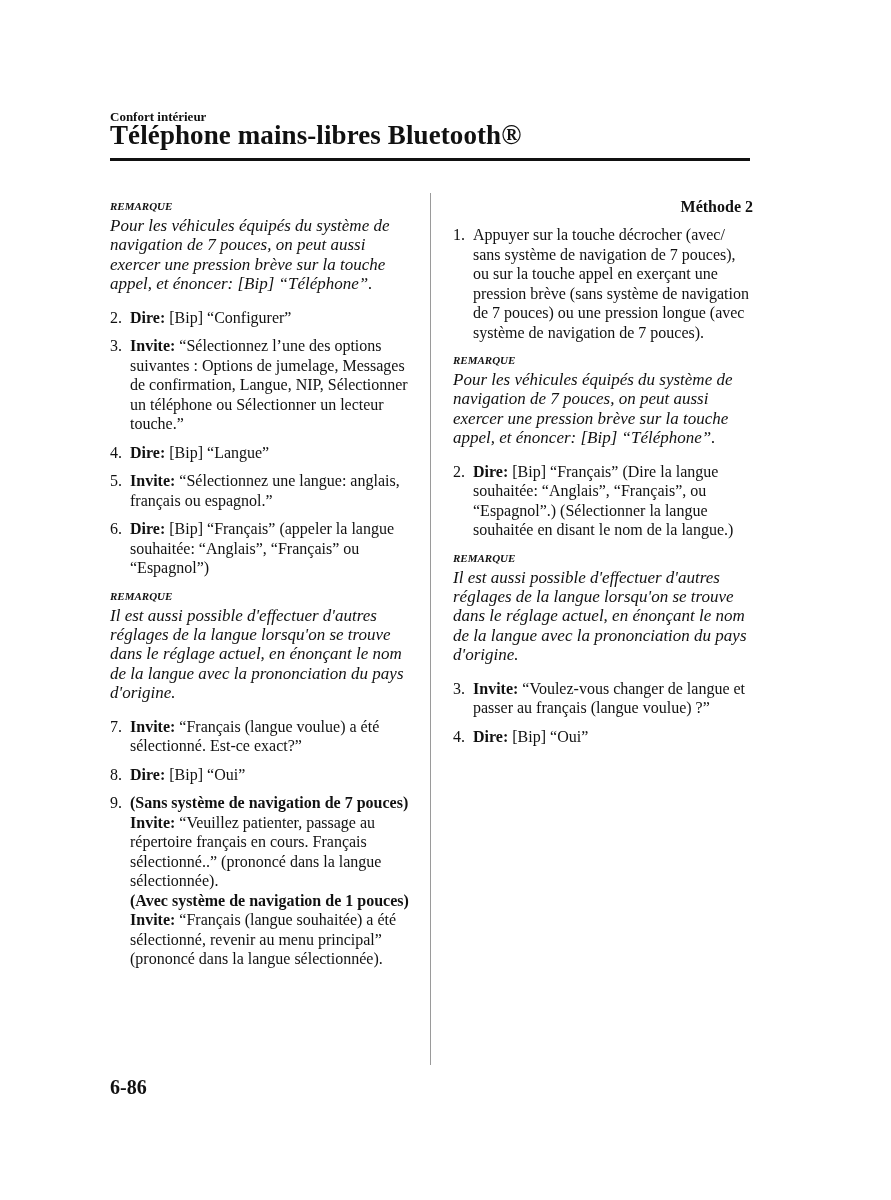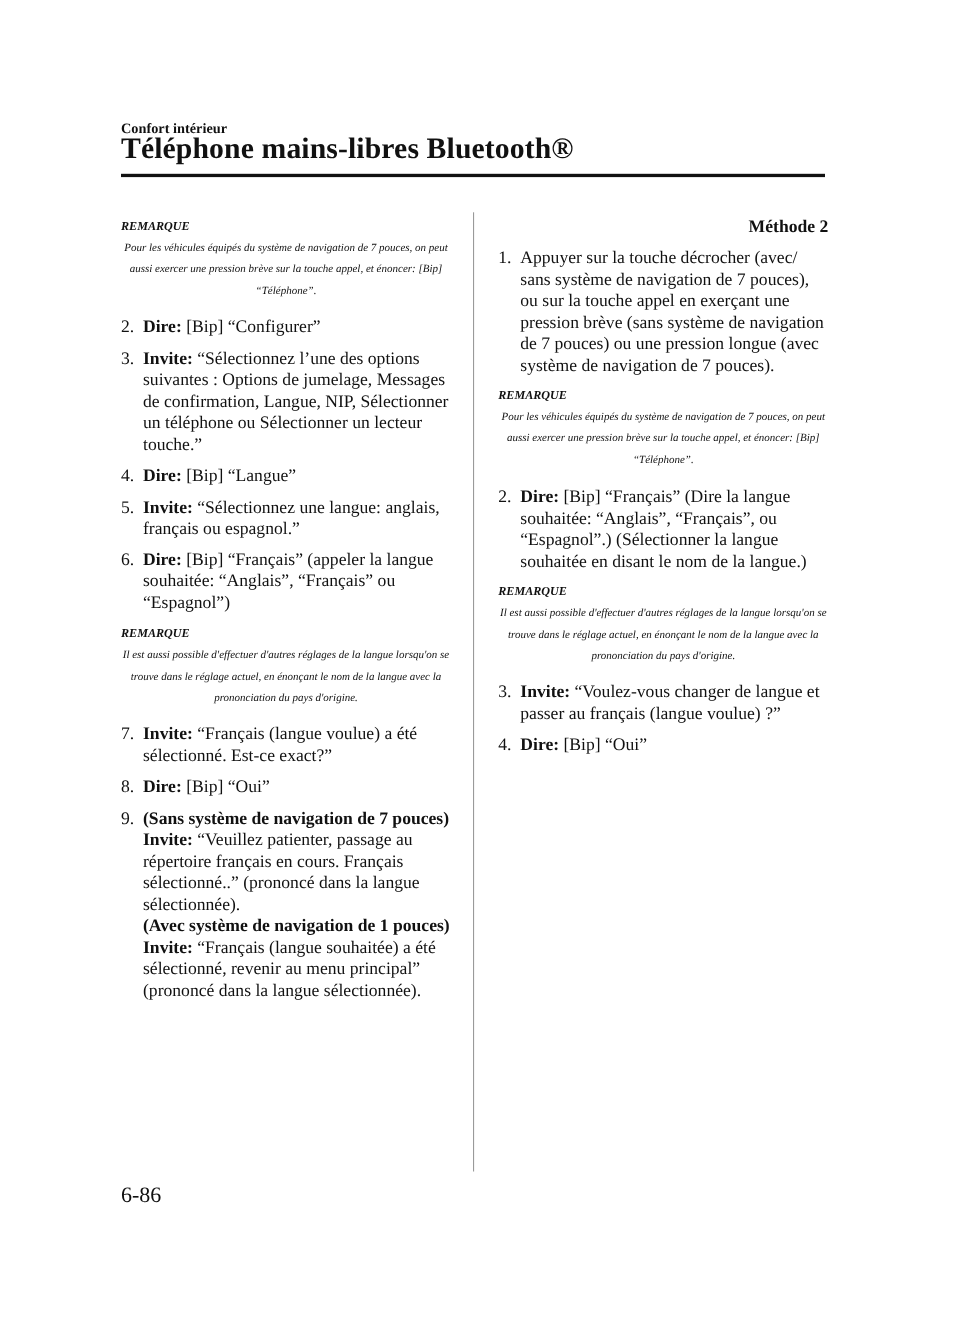--- a/index.html
+++ b/index.html
@@ -7,28 +7,28 @@
          font-family:"Liberation Serif", "DejaVu Serif", serif; color:#111; }
   .section-label { position:absolute; left:110px; top:109px; font-size:13px; font-weight:bold; }
   .page-title { position:absolute; left:110px; top:120px; font-size:27px; font-weight:bold; letter-spacing:0.1px; }
   .title-rule { position:absolute; left:110px; top:158px; width:640px; height:3px; background:#111; }
   .col-divider { position:absolute; left:430px; top:193px; width:1px; height:872px; background:#9a9a9a; }
   .col { position:absolute; top:197px; width:300px; }
   .col.left { left:110px; }
   .col.right { left:453px; }
   .note { margin-bottom:14px; }
   .note-title { font-style:italic; font-weight:bold; font-size:11px; line-height:19px; }
-  .note-body { font-style:italic; font-size:10px; line-height:19.4px;text-align:center; }
+  .note-body { font-style:italic; font-size:17px; line-height:19.4px; }
   .heading { font-weight:bold; font-size:16px; line-height:19px; margin-bottom:9px;text-align:right; }
   .step { display:flex; font-size:16px; line-height:19.5px; margin-bottom:9px; }
   .step .num { width:20px; flex:none; }
   .step .txt { flex:1;font-family:Liberation Serif, serif; }
   .b { font-weight:bold; }
   .sub { display:block; }
-  .page-number { position:absolute; left:110px; top:1076px; font-size:20px; font-weight:normal; }
+  .page-number { position:absolute; left:110px; top:1076px; font-size:20px; font-weight:bold; }
 </style>
 </head>
 <body>
 
 <div class="section-label">Confort intérieur</div>
 <div class="page-title">Téléphone mains-libres Bluetooth®</div>
 <div class="title-rule"></div>
 <div class="col-divider"></div>
 
 <div class="col left">

